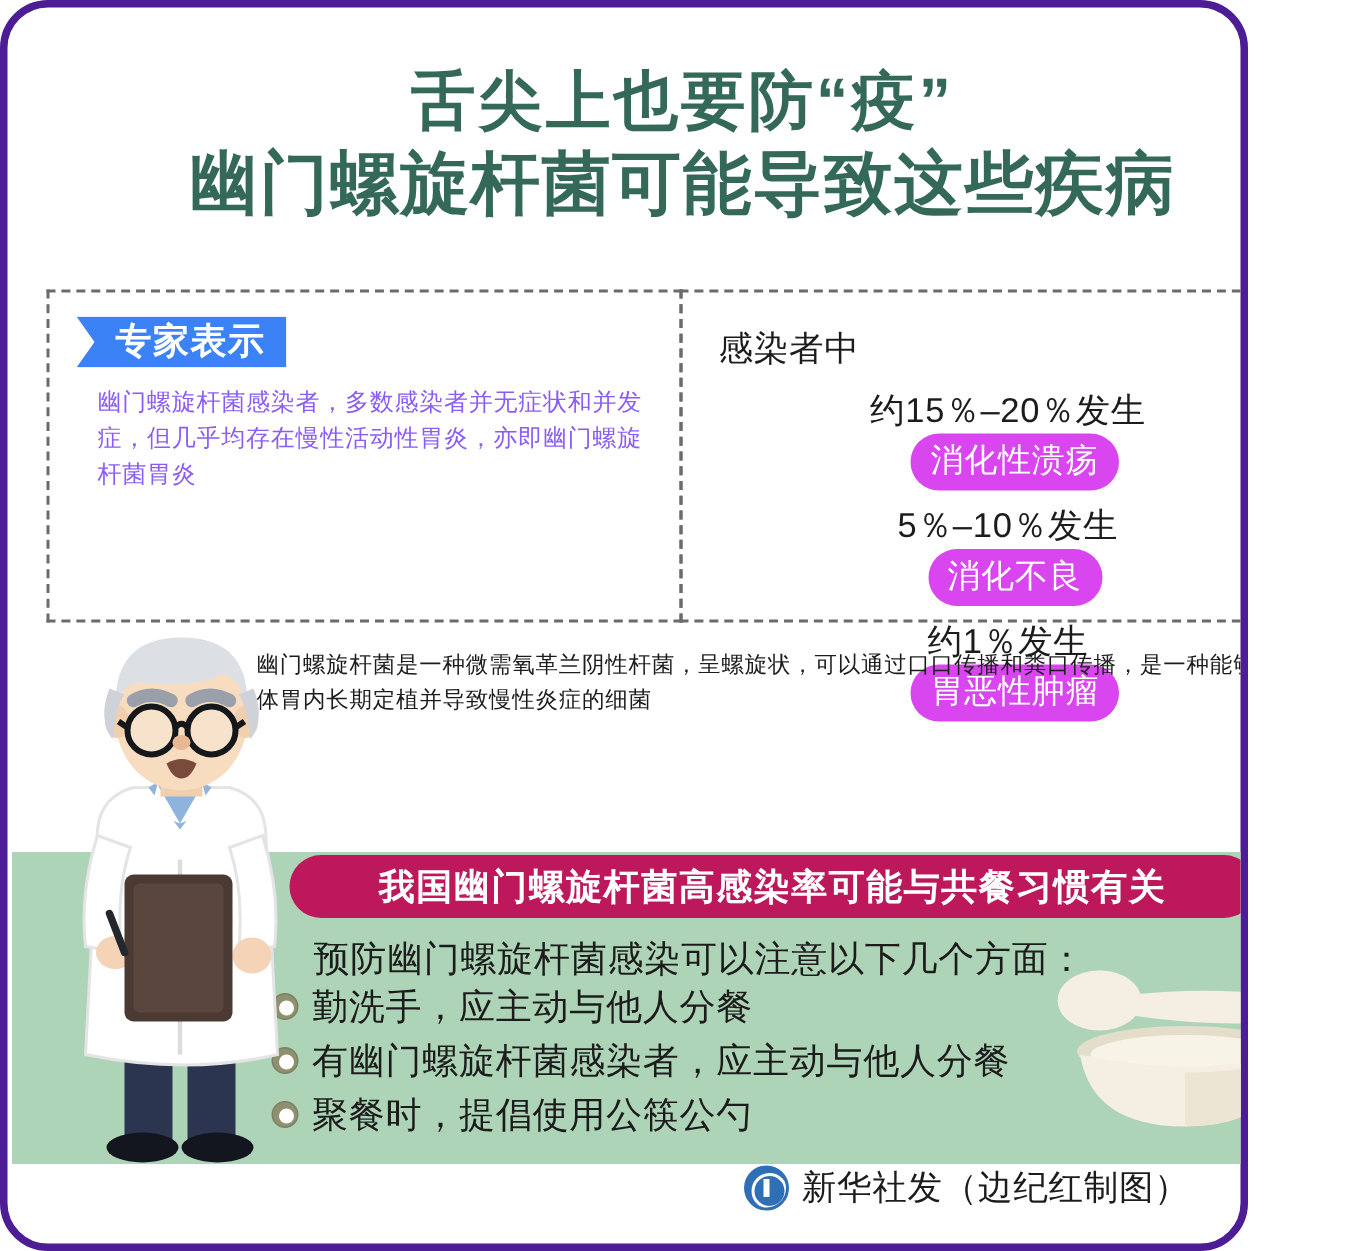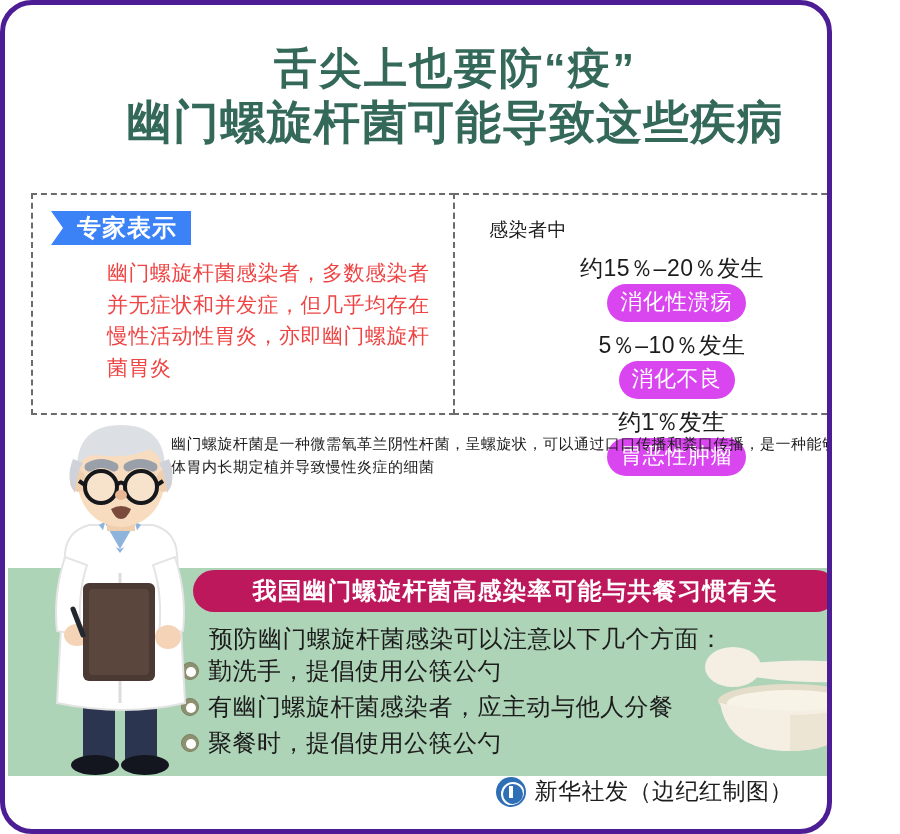--- a/index.html
+++ b/index.html
@@ -52,28 +52,27 @@
     background: #3b82f6;
     color: #ffffff;
     font-size: 24px; font-weight: bold;
     line-height: 34px;
     padding: 0 14px 0 26px;
     letter-spacing: 1px;
     clip-path: polygon(0 0, 100% 0, 100% 100%, 0 100%, 12px 50%);
   }
   .expert-text {
     position: absolute; left: 32px; top: 62px; right: 16px;
-    font-size: 21px; line-height: 1.5; color: #ef4444;
+    font-size: 16px; line-height: 1.5; color: #8b5cf6;
     letter-spacing: 0.5px;
-    margin-left: 42px;
   }
 
   .stats { position: absolute; left: 24px; top: 22px; right: 10px; }
   .stats-head {
-    font-size: 19px; color: #1c1c1c; margin-bottom: 10px; letter-spacing: .5px; margin-left: 10px;
+    font-size: 23px; color: #1c1c1c; margin-bottom: 10px; letter-spacing: .5px;
   }
   .stat-row {
     display: flex; align-items: center; margin-bottom: 8px;
     font-size: 23px; color: #1c1c1c; letter-spacing: .5px; flex-direction: column;
   }
   .stat-pct { white-space: nowrap; }
   .pill {
     margin-left: 9px;
     background: #d946ef; color: #ffffff;
     border-radius: 20px;
@@ -204,21 +203,21 @@
   <div class="green-panel"></div>
 
   <div class="description">幽门螺旋杆菌是一种微需氧革兰阴性杆菌，呈螺旋状，可以通过口口传播和粪口传播，是一种能够在人体胃内长期定植并导致慢性炎症的细菌</div>
 
   <div class="banner">我国幽门螺旋杆菌高感染率可能与共餐习惯有关</div>
 
   <div class="prevent-head">预防幽门螺旋杆菌感染可以注意以下几个方面：</div>
   <ul class="prevent-list">
     <li class="prevent-item">
       <span class="bullet"></span>
-      <span>勤洗手，提倡使用公筷公勺</span>
+      <span>勤洗手，应主动与他人分餐</span>
     </li>
     <li class="prevent-item">
       <span class="bullet"></span>
       <span>有幽门螺旋杆菌感染者，应主动与他人分餐</span>
     </li>
     <li class="prevent-item">
       <span class="bullet"></span>
       <span>聚餐时，提倡使用公筷公勺</span>
     </li>
   </ul>

